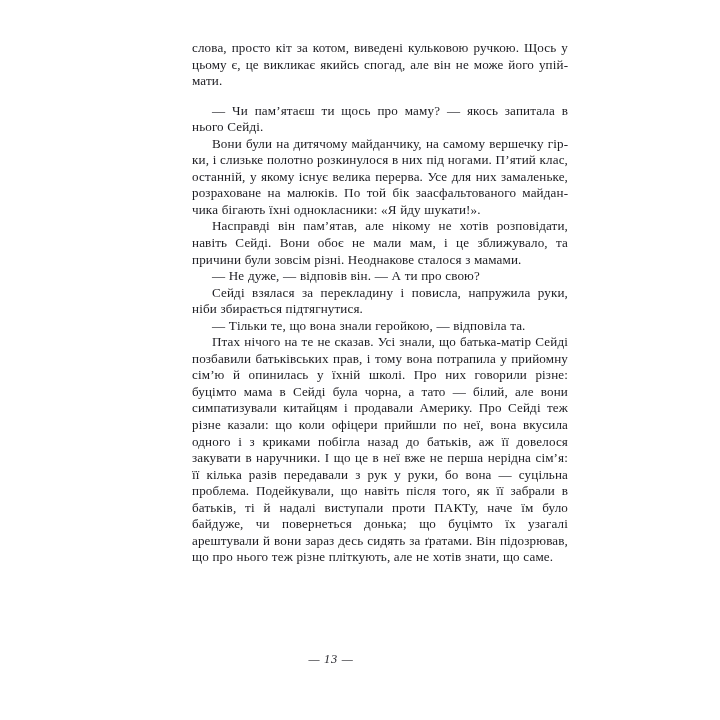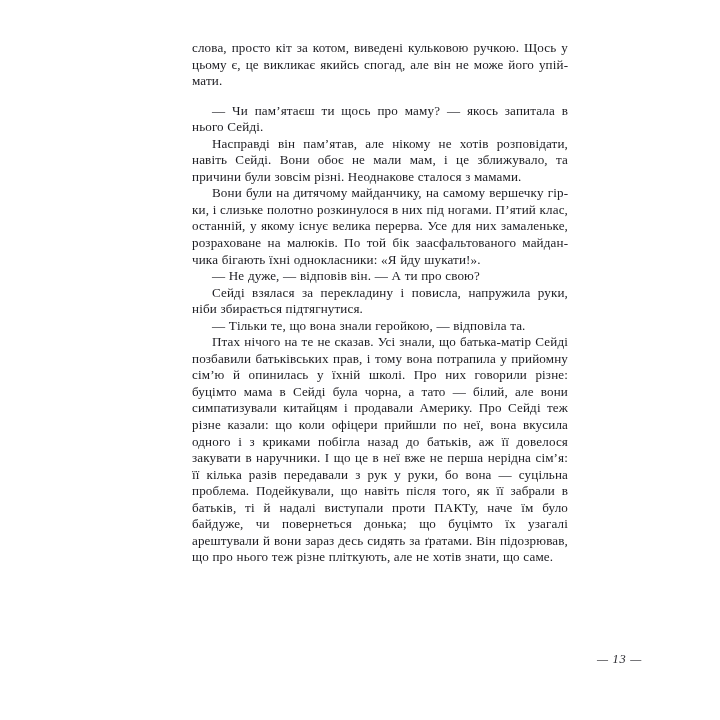--- a/index.html
+++ b/index.html
@@ -62,44 +62,44 @@
 
   .gap-small {
     height: 13px;
   }
 
   .folio {
     position: absolute;
     left: 0;
     right: 0;
     top: 652px;
-    text-align: right;
+    text-align: center;
     font-size: 12.4px;
     font-style: italic;
     letter-spacing: 0.06em;
     color: #2a2a30;
   }
 </style>
 </head>
 <body>
 
 <div class="page">
 
   <div class="text-column">
 
     <p class="para flush">слова, просто кіт за котом, виведені кульковою ручкою. Щось у цьому є, це викликає якийсь спогад, але він не може його упій­мати.</p>
 
 
     <div class="gap-small"></div>
 
     <p class="para dialogue">— Чи пам’ятаєш ти щось про маму? — якось запитала в нього Сейді.</p>
 
+    <p class="para indent">Вони були на дитячому майданчику, на самому вершечку гір­ки, і слизьке полотно розкинулося в них під ногами. П’ятий клас, останній, у якому існує велика перерва. Усе для них замаленьке, розраховане на малюків. По той бік заасфальтованого майдан­чика бігають їхні однокласники: «Я йду шукати!».</p>
+
     <p class="para indent">Насправді він пам’ятав, але нікому не хотів розповідати, навіть Сейді. Вони обоє не мали мам, і це зближувало, та причини були зовсім різні. Неоднакове сталося з мамами.</p>
-
-    <p class="para indent">Вони були на дитячому майданчику, на самому вершечку гір­ки, і слизьке полотно розкинулося в них під ногами. П’ятий клас, останній, у якому існує велика перерва. Усе для них замаленьке, розраховане на малюків. По той бік заасфальтованого майдан­чика бігають їхні однокласники: «Я йду шукати!».</p>
 
     <p class="para dialogue">— Не дуже, — відповів він. — А ти про свою?</p>
 
     <p class="para indent">Сейді взялася за перекладину і повисла, напружила руки, ніби збирається підтягнутися.</p>
 
     <p class="para dialogue">— Тільки те, що вона знали геройкою, — відповіла та.</p>
 
     <p class="para indent">Птах нічого на те не сказав. Усі знали, що батька-матір Сейді позбавили батьківських прав, і тому вона потрапила у прийомну сім’ю й опинилась у їхній школі. Про них говорили різне: буцімто мама в Сейді була чорна, а тато — білий, але вони симпатизували китайцям і продавали Америку. Про Сейді теж різне казали: що коли офіцери прийшли по неї, вона вкусила одного і з криками побігла назад до батьків, аж її довелося закувати в наручники. І що це в неї вже не перша нерідна сім’я: її кілька разів передавали з рук у руки, бо вона — суцільна проблема. Подейкували, що на­віть після того, як її забрали в батьків, ті й надалі виступали проти ПАКТу, наче їм було байдуже, чи повернеться донька; що буцімто їх узагалі арештували й вони зараз десь сидять за ґратами. Він підозрював, що про нього теж різне пліткують, але не хотів зна­ти, що саме.</p>
 
 

